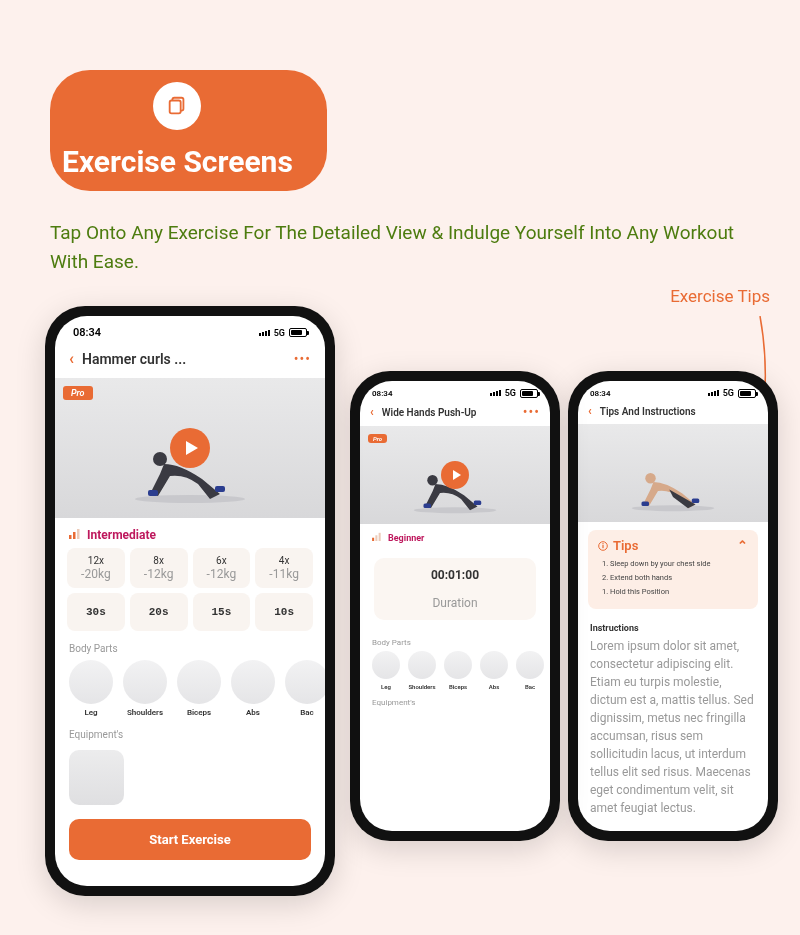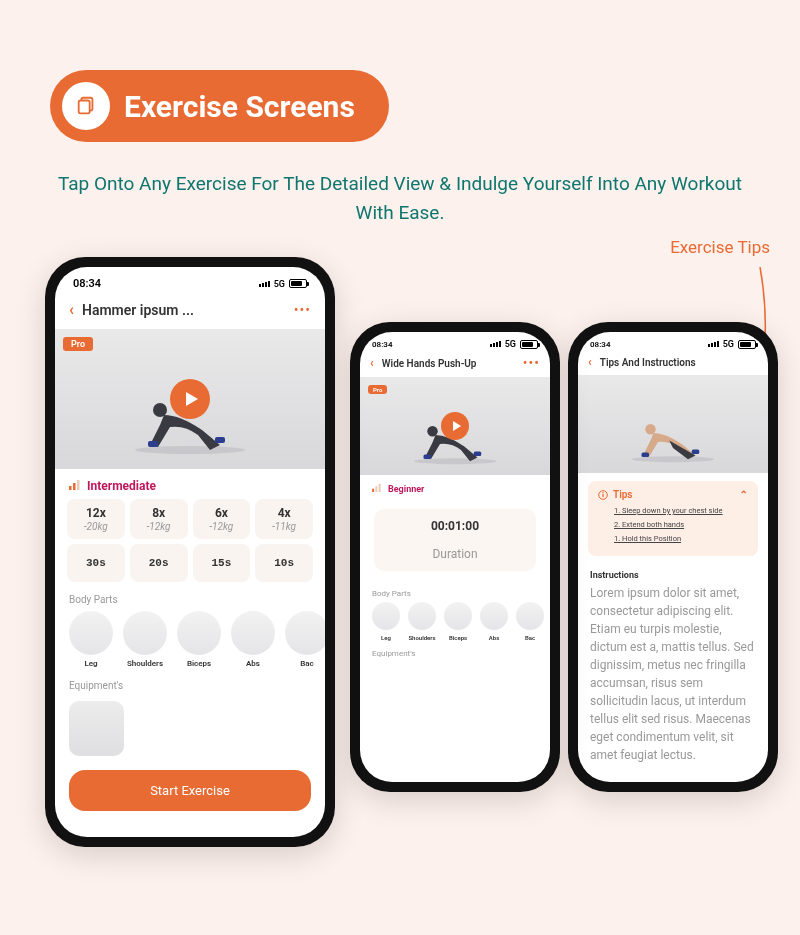--- a/index.html
+++ b/index.html
@@ -1,22 +1,22 @@
 <!DOCTYPE html>
 <html><head>
   <meta charset="utf-8">
   <style>
     * { margin: 0; padding: 0; box-sizing: border-box; font-family: -apple-system, BlinkMacSystemFont, "Segoe UI", Roboto, sans-serif; }
     body { background: #FDF1ED; width: 800px; height: 935px; overflow: hidden; position: relative; }
     
-    .header-badge { display: inline-flex; align-items: center; gap: 14px; background: #E96B34; border-radius: 40px; padding: 12px 34px 12px 12px; margin: 70px 0 0 50px; }
+    .header-badge { display: inline-flex; align-items: center; gap: 14px; background: #E96B34; border-radius: 40px; padding: 12px 34px 12px 12px; margin: 70px 0 0 50px; flex-direction: column; }
     .header-icon-wrap { width: 48px; height: 48px; border-radius: 50%; background: white; display: flex; align-items: center; justify-content: center; }
     .header-title { color: white; font-size: 30px; font-weight: 700; }
     
-    .subtitle { margin: 28px 50px 0 50px; color: #0f766e; font-size: 19px; line-height: 1.5; text-align: center; }
+    .subtitle { margin: 28px 50px 0 50px; color: #4d7c0f; font-size: 19px; line-height: 1.5; }
     
     .phones { position: relative; margin-top: 30px; height: 640px; }
     
     .callout-label { position: absolute; right: 30px; top: -20px; color: #E96B34; font-size: 17px; }
     .callout-line { position: absolute; right: 20px; top: 10px; }
     
     .phone { position: absolute; background: #111; border-radius: 40px; padding: 10px; box-shadow: 0 8px 30px rgba(0,0,0,0.15); }
     .phone-inner { background: white; border-radius: 32px; overflow: hidden; position: relative; height: 100%; }
     
     .phone1 { left: 45px; top: 0; width: 290px; height: 590px; z-index: 3; }
@@ -24,67 +24,67 @@
     .phone3 { left: 568px; top: 65px; width: 210px; height: 470px; z-index: 1; }
     
     .status-bar { display: flex; justify-content: space-between; align-items: center; padding: 10px 18px 4px; font-size: 11px; font-weight: 600; }
     .status-right { display: flex; align-items: center; gap: 4px; font-size: 9px; text-align: right; }
     
     .nav-bar { display: flex; align-items: center; padding: 6px 14px 10px; gap: 8px; }
     .back-chev { color: #E96B34; font-size: 16px; font-weight: 700; }
     .nav-title { font-size: 14px; font-weight: 600; flex: 1; color: #333; }
     .nav-more { color: #E96B34; font-size: 14px; letter-spacing: 1px; }
     
-    .hero { position: relative; height: 140px; background: linear-gradient(180deg, #E9E9EA 0%, #D8D8DA 100%); display: flex; align-items: center; justify-content: center; }
+    .hero { position: relative; height: 140px; background: linear-gradient(180deg, #E9E9EA 0%, #D8D8DA 100%); display: flex; align-items: center; justify-content: center; font-style: italic; }
     .phone2 .hero, .phone3 .hero { height: 98px; }
     .pro-badge { position: absolute; top: 8px; left: 8px; background: #E96B34; color: white; font-size: 9px; font-weight: 600; padding: 2px 8px; border-radius: 3px; }
     .play-btn { width: 40px; height: 40px; border-radius: 50%; background: #E96B34; display: flex; align-items: center; justify-content: center; position: absolute; }
     .play-tri { width: 0; height: 0; border-left: 12px solid white; border-top: 7px solid transparent; border-bottom: 7px solid transparent; margin-left: 3px; }
     .figure { position: absolute; width: 120px; height: 60px; bottom: 14px; }
     
     .section-label { display: flex; align-items: center; gap: 6px; padding: 10px 14px 6px; font-size: 12px; font-weight: 700; color: #be185d; }
     .level-icon { color: #E96B34; font-size: 11px; }
     
     .sets-grid { display: grid; grid-template-columns: repeat(4, 1fr); gap: 5px; padding: 0 12px; }
     .set-cell { background: #F9F4F0; border-radius: 8px; text-align: center; padding: 7px 2px; }
-    .set-top { font-size: 12px; font-weight: 700; color: #333; }
-    .set-sub { font-size: 10px; color: #999; margin-top: 1px; font-style: italic; }
+    .set-top { font-size: 10px; font-weight: 400; color: #333; }
+    .set-sub { font-size: 12px; color: #999; margin-top: 1px; }
     .set-single { font-size: 11px; font-weight: 700; color: #333; padding: 6px 0; font-family: Liberation Mono, monospace; }
     
     .body-label { font-size: 10px; color: #999; padding: 12px 14px 6px; }
     .parts-row { display: flex; gap: 6px; padding: 0 12px; overflow: hidden; }
     .part { flex: 0 0 auto; text-align: center; width: 48px; }
     .part-img { width: 44px; height: 44px; border-radius: 50%; background: linear-gradient(180deg, #F2F2F3, #E5E5E7); margin: 0 auto; }
     .part-name { font-size: 8px; font-weight: 600; color: #333; margin-top: 4px; }
     
     .equip-img { width: 55px; height: 55px; border-radius: 10px; background: linear-gradient(180deg, #ECECED, #DFDFE1); margin: 4px 14px; }
     
-    .start-btn { margin: 10px 14px 0; background: #E96B34; color: white; border: none; border-radius: 16px; padding: 13px; font-size: 13px; font-weight: 400; width: calc(100% - 28px); }
+    .start-btn { margin: 10px 14px 0; background: #E96B34; color: white; border: none; border-radius: 10px; padding: 13px; font-size: 13px; font-weight: 700; width: calc(100% - 28px); }
     
     .duration-box { margin: 10px 14px; background: #FBF6F2; border-radius: 10px; text-align: center; padding: 10px; }
     .dur-val { font-size: 12px; font-weight: 700; color: #333; }
     .dur-lab { font-size: 12px; color: #999; margin-top: 14px; }
     
     .phone2 .section-label, .phone3 .section-label { font-size: 9px; padding: 7px 12px 4px; }
     .phone2 .body-label, .phone3 .body-label { font-size: 8px; padding: 8px 12px 4px; }
     .phone2 .status-bar, .phone3 .status-bar { font-size: 8px; padding: 7px 12px 3px; }
     .phone2 .nav-bar, .phone3 .nav-bar { padding: 3px 10px 6px; }
     .phone2 .nav-title, .phone3 .nav-title { font-size: 10px; }
     .phone2 .back-chev, .phone3 .back-chev { font-size: 12px; }
     .phone2 .part, .phone3 .part { width: 32px; }
     .phone2 .part-img, .phone3 .part-img { width: 28px; height: 28px; }
     .phone2 .part-name, .phone3 .part-name { font-size: 6px; }
     .phone2 .play-btn { width: 28px; height: 28px; }
     .phone2 .play-tri { border-left-width: 8px; border-top-width: 5px; border-bottom-width: 5px; }
     .phone2 .pro-badge { font-size: 6px; padding: 1px 5px; }
     
     .tips-box { margin: 8px 10px; background: #FDEEE6; border-radius: 8px; padding: 8px 10px; }
-    .tips-head { display: flex; justify-content: space-between; align-items: flex-start; color: #E96B34; font-size: 10px; font-weight: 600; margin-bottom: 6px; }
+    .tips-head { display: flex; justify-content: space-between; align-items: flex-start; color: #E96B34; font-size: 13px; font-weight: 600; margin-bottom: 6px; }
     .tips-head-left { display: flex; align-items: center; gap: 5px; }
-    .tip-line { font-size: 7.5px; color: #444; margin: 5px 16px; text-decoration: underline; }
+    .tip-line { font-size: 7.5px; color: #444; margin: 5px 4px; }
     
     .instr-title { font-size: 9px; font-weight: 700; padding: 6px 12px 4px; color: #333; }
     .instr-body { font-size: 12px; color: #999; line-height: 1.5; padding: 0 12px; }
     
     .bat { display: inline-block; width: 18px; height: 9px; border: 1px solid #000; border-radius: 2px; position: relative; }
     .bat::after { content: ''; position: absolute; right: -3px; top: 2px; width: 2px; height: 4px; background: #000; border-radius: 0 1px 1px 0; }
     .bat-fill { position: absolute; left: 1px; top: 1px; bottom: 1px; width: 70%; background: #000; border-radius: 1px; }
     .bars-ic { display: inline-flex; align-items: flex-end; gap: 1px; }
     .bars-ic span { width: 2px; background: #000; }
     .bars-ic span:nth-child(1){height:3px} .bars-ic span:nth-child(2){height:4px} .bars-ic span:nth-child(3){height:5px} .bars-ic span:nth-child(4){height:6px}
@@ -125,21 +125,21 @@
               <span></span>
             </span>
           <span>5G</span>
           <span class="bat">
               <span class="bat-fill"></span>
             </span>
         </span>
       </div>
       <div class="nav-bar">
         <span class="back-chev">‹</span>
-        <span class="nav-title">Hammer ipsum ...</span>
+        <span class="nav-title">Hammer curls ...</span>
         <span class="nav-more">•••</span>
       </div>
       <div class="hero">
         <span class="pro-badge">Pro</span>
         <svg class="figure" viewBox="0 0 120 60">
             <ellipse cx="60" cy="55" rx="55" ry="4" fill="#c8c8cc"></ellipse>
             <circle cx="30" cy="15" r="7" fill="#3a3a42"></circle>
             <path d="M 34 20 Q 50 20 72 35 L 90 50 L 80 55 L 68 40 Q 55 30 40 32 L 28 52 L 20 50 L 30 30 Z" fill="#3a3a42"></path>
             <rect x="85" y="42" width="10" height="6" rx="2" fill="#2b3d8f"></rect>
             <rect x="18" y="46" width="10" height="6" rx="2" fill="#2b3d8f"></rect>

